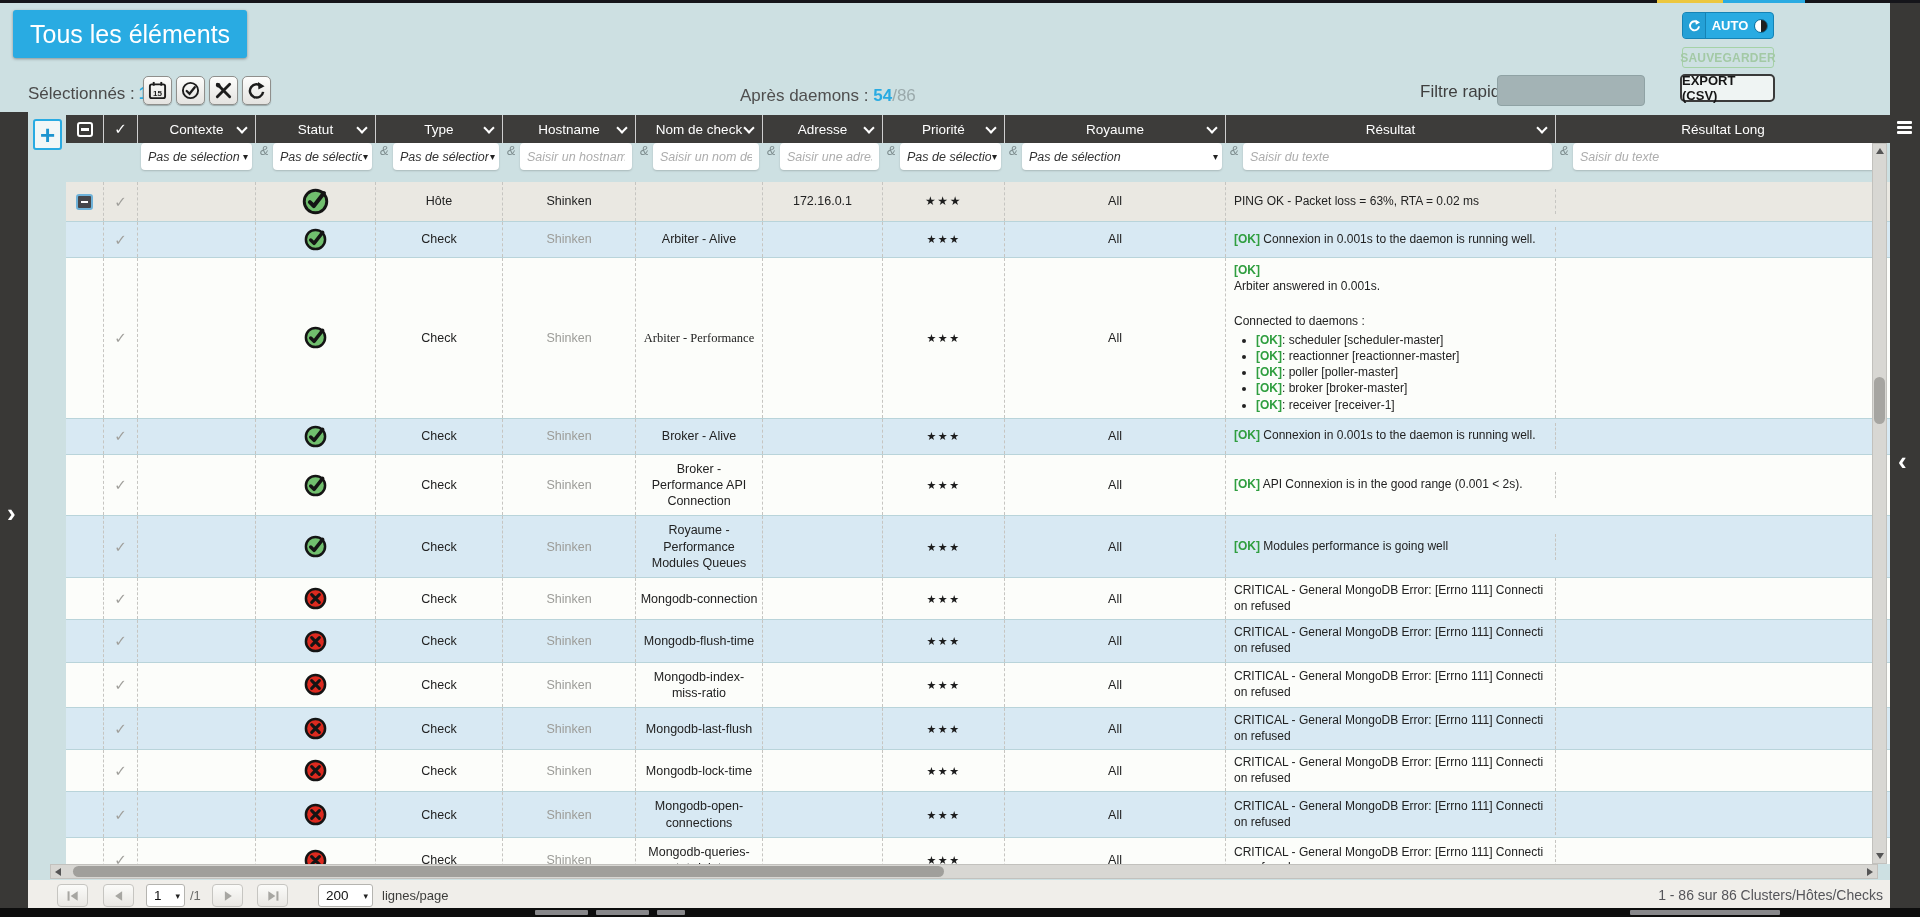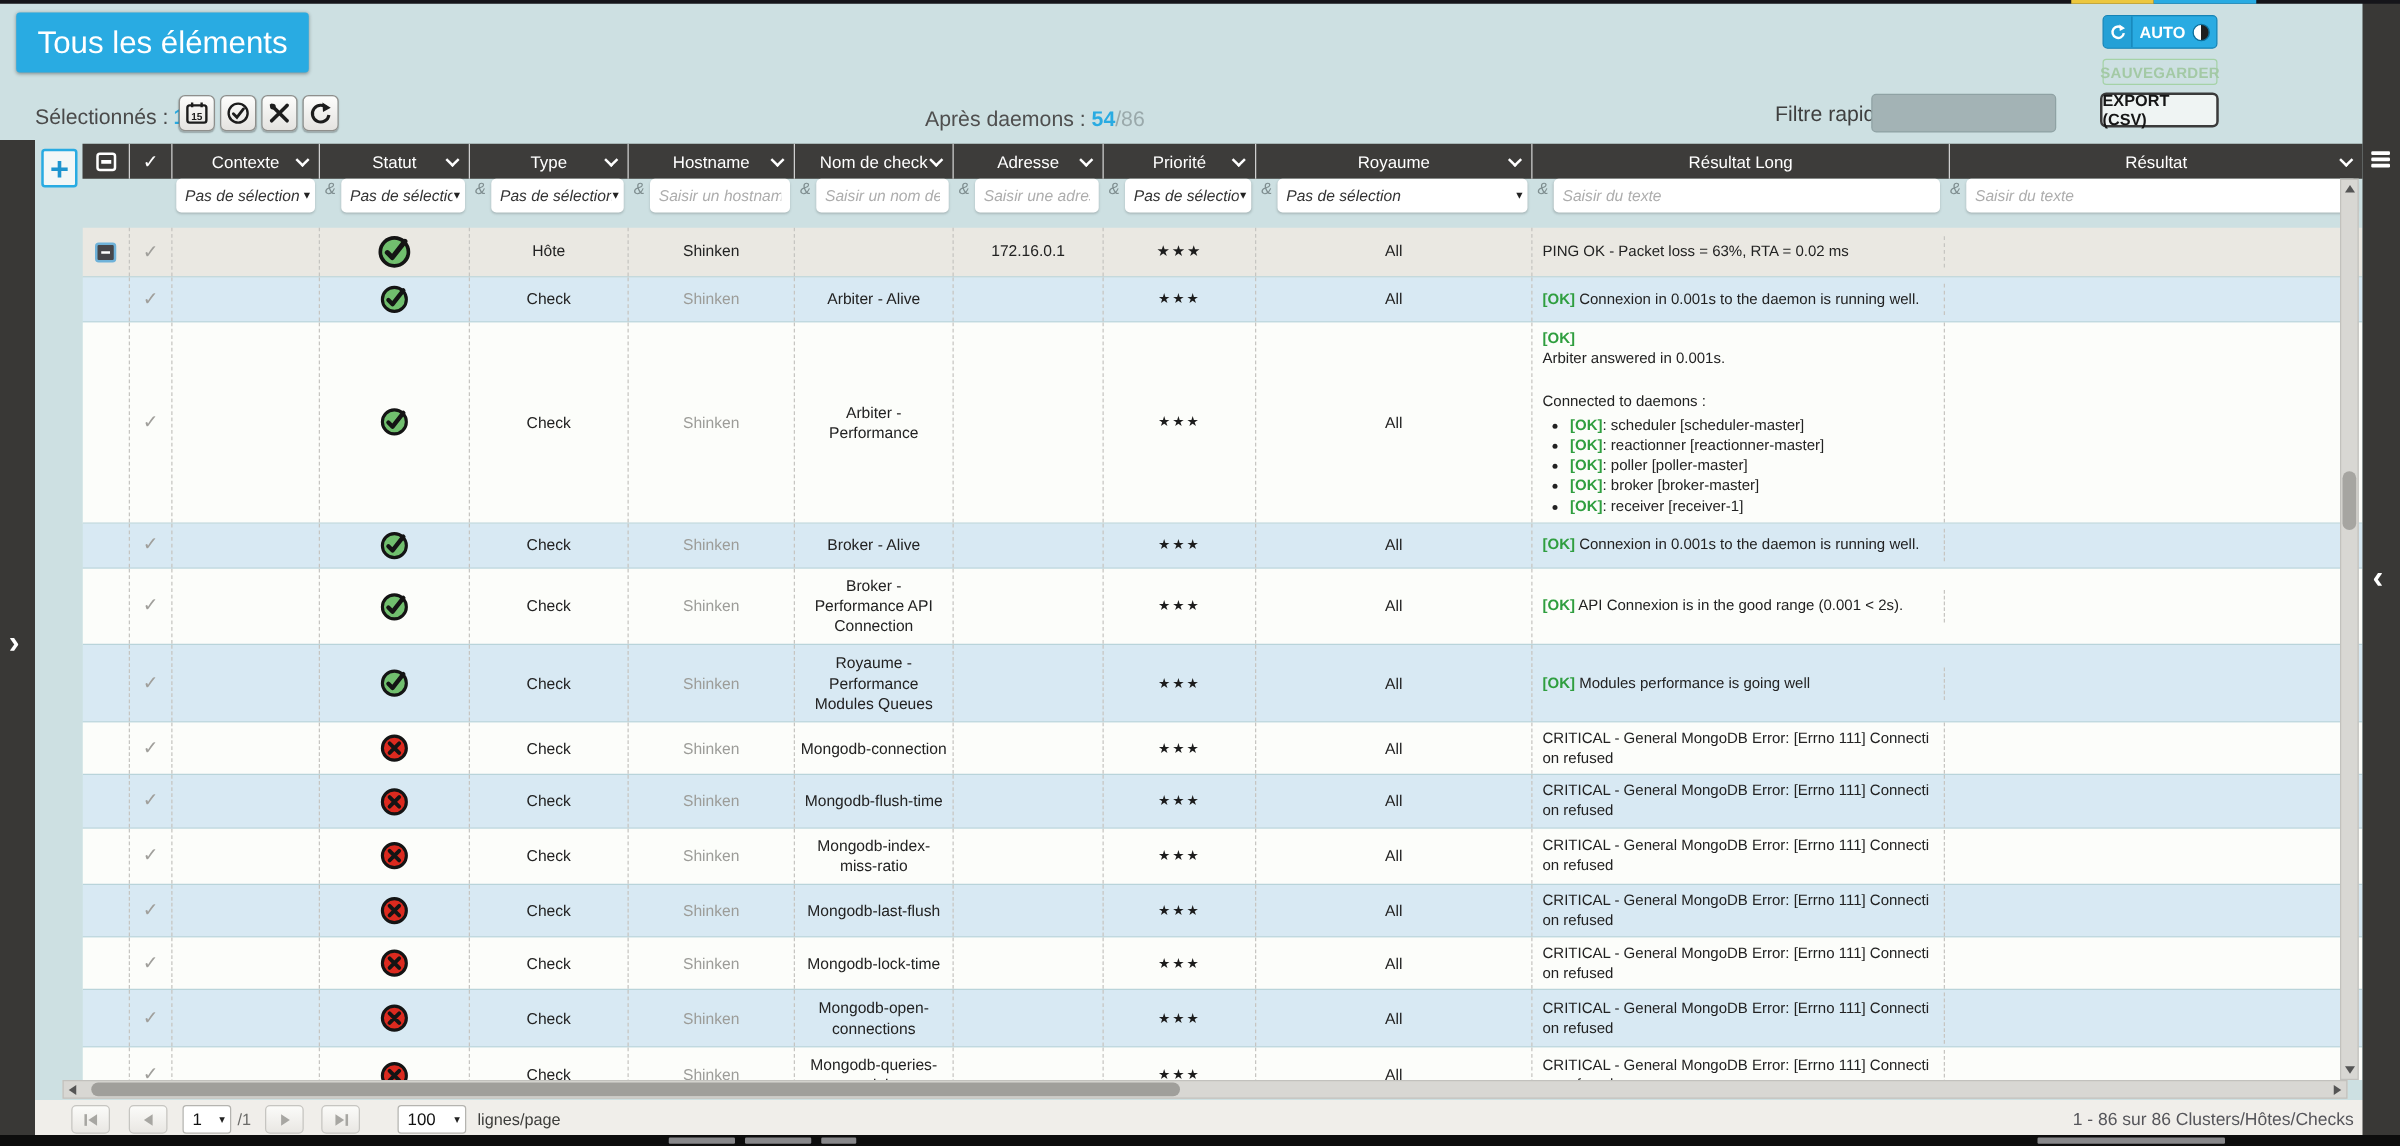--- a/index.html
+++ b/index.html
@@ -246,26 +246,26 @@
           <span class="chev"></span>
         </div>
         <div class="th" style="width: 122px;">
           <span class="th-label">Priorité</span>
           <span class="chev"></span>
         </div>
         <div class="th" style="width: 221px;">
           <span class="th-label">Royaume</span>
           <span class="chev"></span>
         </div>
+        <div class="th" style="width: 330px;">
+          <span class="th-label">Résultat</span>
+          <span class="chev"></span>
+        </div>
         <div class="th" style="width: 334px;">
           <span class="th-label">Résultat Long</span>
-        </div>
-        <div class="th" style="width: 330px;">
-          <span class="th-label">Résultat</span>
-          <span class="chev"></span>
         </div>
       </div>
     <div class="tfilter">
         <div class="fcell" style="width: 38px;"></div>
         <div class="fcell" style="width: 34px;"></div>
         <div class="fcell first" style="width: 118px;">
           <div class="fselect">
             <span class="fval">Pas de sélection</span>
             <span class="farrow">▾</span>
           </div>
@@ -375,21 +375,21 @@
           </div>
           <div class="cell" style="width: 118px;"></div>
           <div class="cell" style="width: 120px;">
             <svg width="23" height="23" viewBox="0 0 24 24" style="overflow:visible">
               <circle cx="12" cy="12" r="10" fill="#71bf6e" stroke="#141414" stroke-width="2.6"></circle>
               <path d="M7 12.5 L10.5 16 L19.5 4.5" fill="none" stroke="#141414" stroke-width="3.6" stroke-linecap="round" stroke-linejoin="round"></path>
             </svg>
           </div>
           <div class="cell" style="width: 127px;">Check</div>
           <div class="cell muted" style="width: 133px;">Shinken</div>
-          <div class="cell" style="width: 127px;">Arbiter - Performance</div>
+          <div class="cell" style="width: 127px; font-family: Liberation Serif, serif;">Arbiter - Performance</div>
           <div class="cell" style="width: 120px;"></div>
           <div class="cell" style="width: 122px;">
             <span class="stars">★★★</span>
           </div>
           <div class="cell" style="width: 221px;">All</div>
           <div class="cell result" style="width: 330px;">
             <span class="res-line"><span class="ok-label">[OK]</span></span>
             <span class="res-line">Arbiter answered in 0.001s.</span>
             <span class="res-spacer"></span>
             <span class="res-line">Connected to daemons  :</span>
@@ -669,21 +669,21 @@
           <polygon points="6,3 6,15 15,9" fill="#a7a6a2"></polygon>
         </svg>
     </div>
     <div class="nav-btn" style="left:229px;">
       <svg width="16" height="14" viewBox="0 0 20 18">
           <polygon points="4,3 4,15 13,9" fill="#a7a6a2"></polygon>
           <rect x="14.4" y="3" width="2.6" height="12" fill="#a7a6a2"></rect>
         </svg>
     </div>
     <div class="pg-select" style="left:290px;width:55px;">
-      <span>100</span>
+      <span>200</span>
       <span class="farrow">▾</span>
     </div>
     <div class="pg-label" style="left:354px;">lignes/page</div>
     <div class="statusbar-text">1 - 86 sur 86 Clusters/Hôtes/Checks</div>
   </div>
 
   <div class="bottom-strip">
     <span class="seg" style="left:535px;width:53px;"></span>
     <span class="seg" style="left:596px;width:53px;"></span>
     <span class="seg" style="left:657px;width:28px;"></span>

